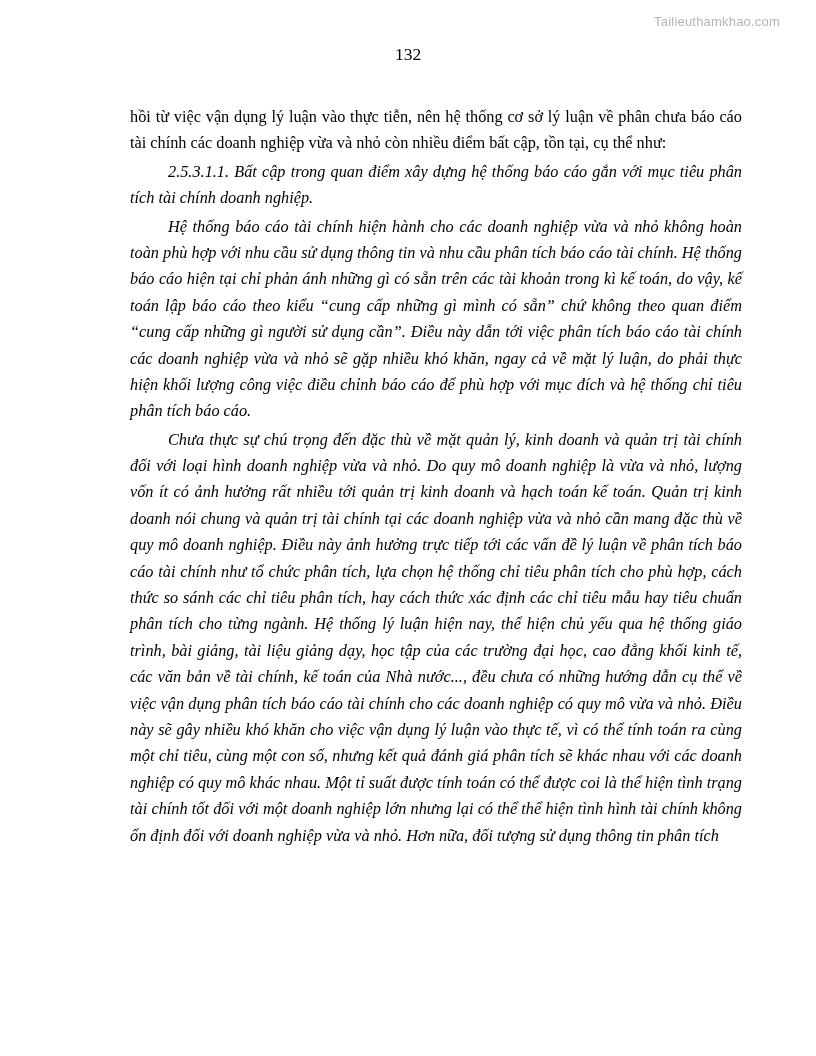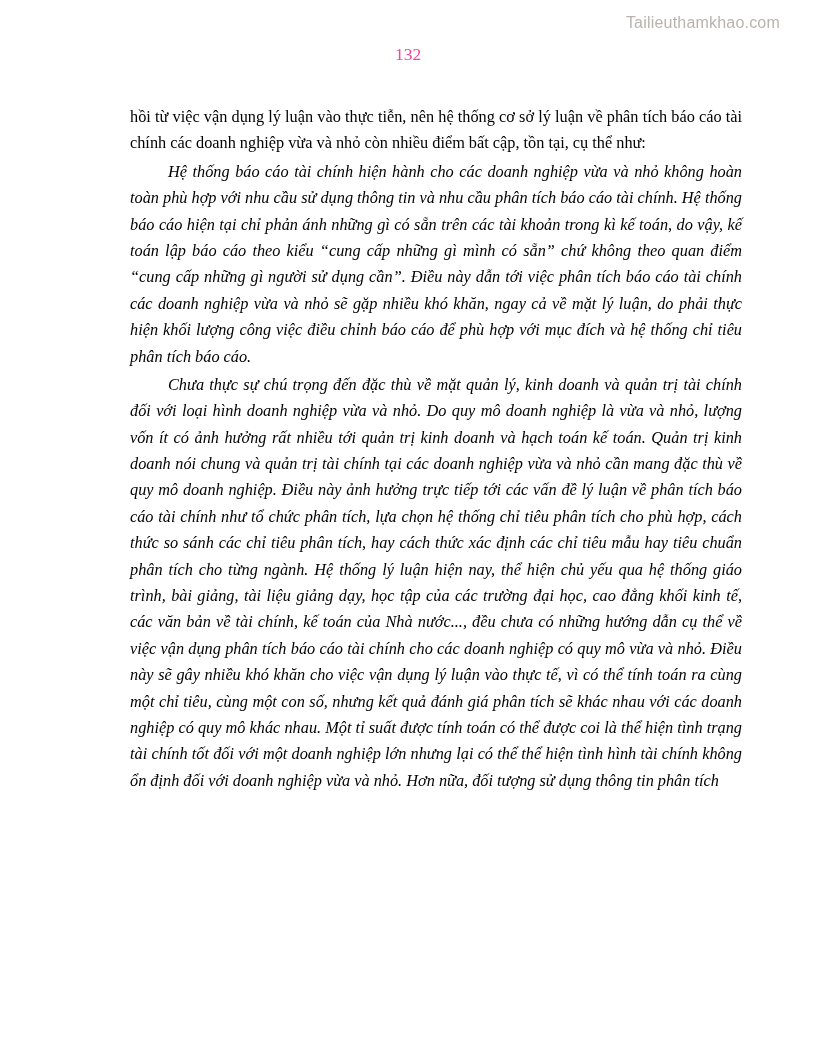--- a/index.html
+++ b/index.html
@@ -19,33 +19,33 @@
     position: relative;
     width: 816px;
     height: 1056px;
     box-sizing: border-box;
   }
   .watermark {
     position: absolute;
     top: 14px;
     right: 36px;
     font-family: "Liberation Sans", sans-serif;
-    font-size: 16px;
+    font-size: 13px;
     color: #b9b3ae;
     letter-spacing: 0.2px;
     white-space: nowrap;
   }
   .page-number {
     position: absolute;
     top: 44px;
     left: 0;
     width: 816px;
     text-align: center;
     font-size: 17.5px;
-    color: #ec4899;
+    color: #000000;
   }
   .content {
     position: absolute;
     top: 104px;
     left: 130px;
     width: 612px;
   }
   p {
     margin: 0;
     font-size: 16.3px;
@@ -72,18 +72,19 @@
 </head>
 <body>
 
 <div class="page">
 
   <div class="watermark">Tailieuthamkhao.com</div>
 
   <div class="page-number">132</div>
 
   <div class="content">
-    <p class="">hồi từ việc vận dụng lý luận vào thực tiễn, nên hệ thống cơ sở lý luận về phân tích báo cáo tài chính các doanh nghiệp vừa và nhỏ còn nhiều điểm bất cập, tồn tại, cụ thể như:</p>
+    <p class="">hồi từ việc vận dụng lý luận vào thực tiễn, nên hệ thống cơ sở lý luận về phân chưa báo cáo tài chính các doanh nghiệp vừa và nhỏ còn nhiều điểm bất cập, tồn tại, cụ thể như:</p>
+    <p class="heading gap">2.5.3.1.1. Bất cập trong quan điểm xây dựng hệ thống báo cáo gắn với mục tiêu phân tích tài chính doanh nghiệp.</p>
     <p class="indent gap">Hệ thống báo cáo tài chính hiện hành cho các doanh nghiệp vừa và nhỏ không hoàn toàn phù hợp với nhu cầu sử dụng thông tin và nhu cầu phân tích báo cáo tài chính. Hệ thống báo cáo hiện tại chỉ phản ánh những gì có sẵn trên các tài khoản trong kì kế toán, do vậy, kế toán lập báo cáo theo kiểu “cung cấp những gì mình có sẵn” chứ không theo quan điểm “cung cấp những gì người sử dụng cần”. Điều này dẫn tới việc phân tích báo cáo tài chính các doanh nghiệp vừa và nhỏ sẽ gặp nhiều khó khăn, ngay cả về mặt lý luận, do phải thực hiện khối lượng công việc điều chỉnh báo cáo để phù hợp với mục đích và hệ thống chỉ tiêu phân tích báo cáo.</p>
     <p class="indent gap">Chưa thực sự chú trọng đến đặc thù về mặt quản lý, kinh doanh và quản trị tài chính đối với loại hình doanh nghiệp vừa và nhỏ. Do quy mô doanh nghiệp là vừa và nhỏ, lượng vốn ít có ảnh hưởng rất nhiều tới quản trị kinh doanh và hạch toán kế toán. Quản trị kinh doanh nói chung và quản trị tài chính tại các doanh nghiệp vừa và nhỏ cần mang đặc thù về quy mô doanh nghiệp. Điều này ảnh hưởng trực tiếp tới các vấn đề lý luận về phân tích báo cáo tài chính như tổ chức phân tích, lựa chọn hệ thống chỉ tiêu phân tích cho phù hợp, cách thức so sánh các chỉ tiêu phân tích, hay cách thức xác định các chỉ tiêu mẫu hay tiêu chuẩn phân tích cho từng ngành. Hệ thống lý luận hiện nay, thể hiện chủ yếu qua hệ thống giáo trình, bài giảng, tài liệu giảng dạy, học tập của các trường đại học, cao đẳng khối kinh tế, các văn bản về tài chính, kế toán của Nhà nước..., đều chưa có những hướng dẫn cụ thể về việc vận dụng phân tích báo cáo tài chính cho các doanh nghiệp có quy mô vừa và nhỏ. Điều này sẽ gây nhiều khó khăn cho việc vận dụng lý luận vào thực tế, vì có thể tính toán ra cùng một chỉ tiêu, cùng một con số, nhưng kết quả đánh giá phân tích sẽ khác nhau với các doanh nghiệp có quy mô khác nhau. Một tỉ suất được tính toán có thể được coi là thể hiện tình trạng tài chính tốt đối với một doanh nghiệp lớn nhưng lại có thể thể hiện tình hình tài chính không ổn định đối với doanh nghiệp vừa và nhỏ. Hơn nữa, đối tượng sử dụng thông tin phân tích</p>
   </div>
 
 </div>
 
 </body></html>

